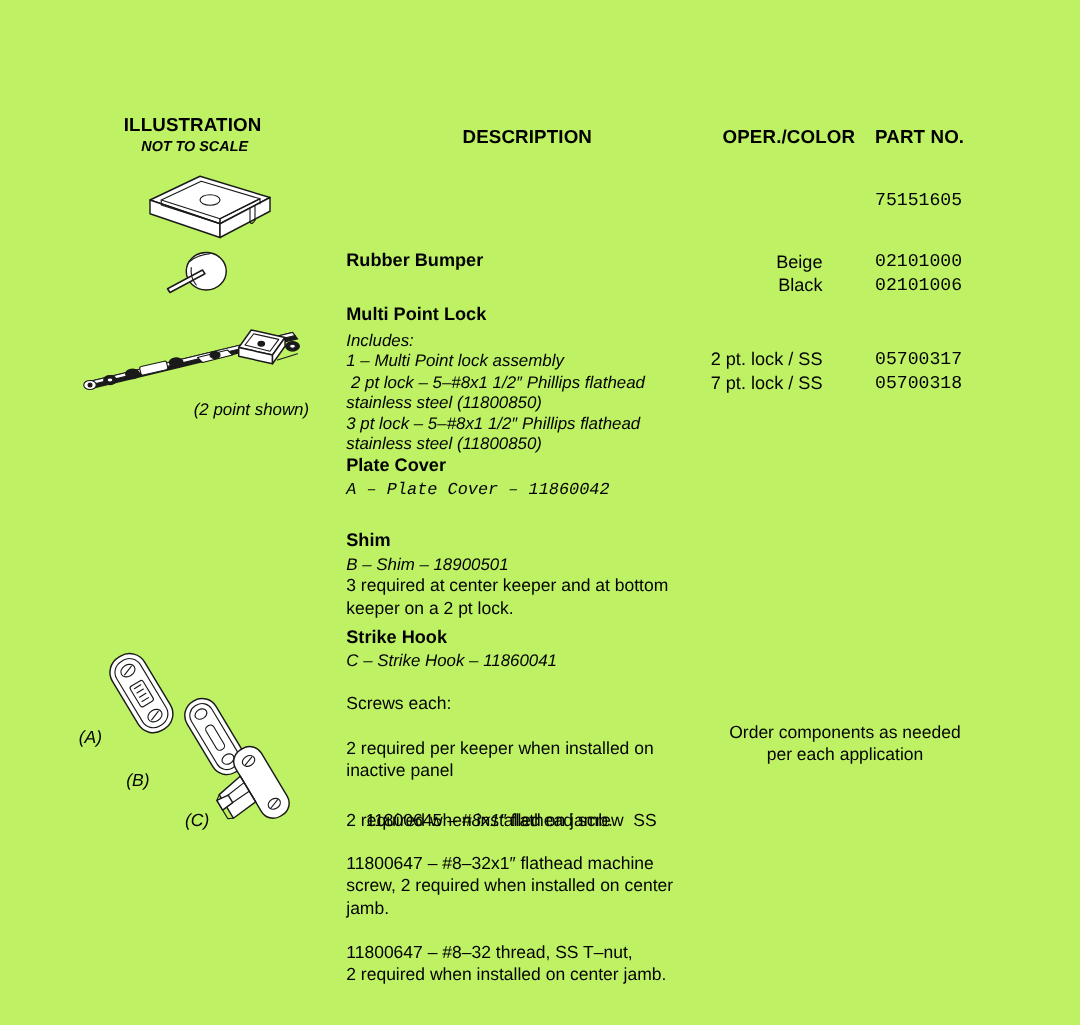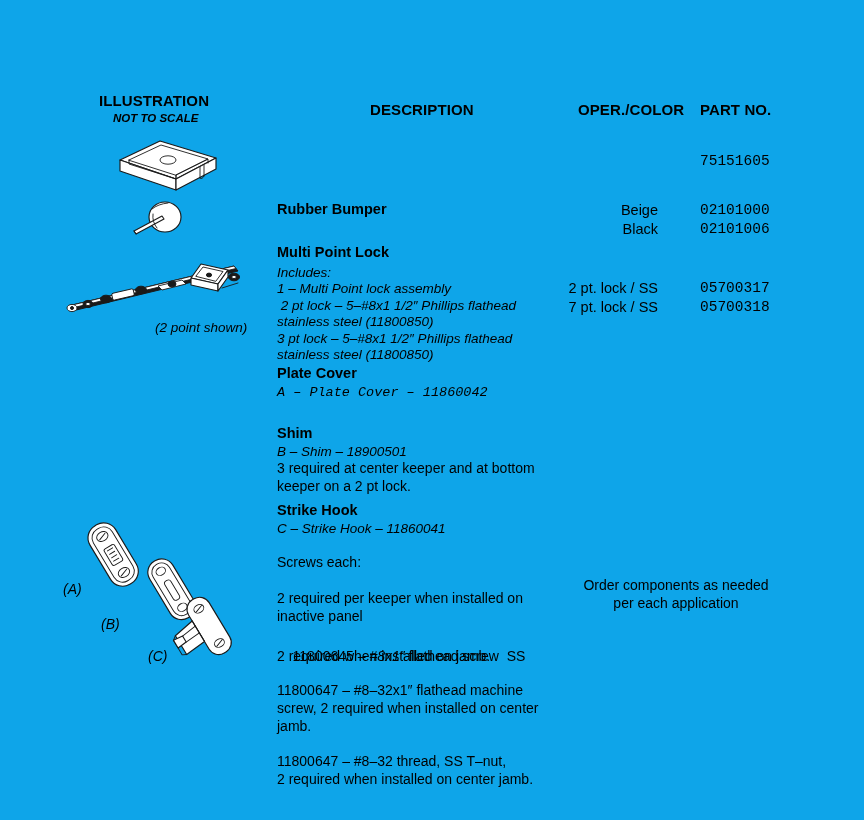--- a/index.html
+++ b/index.html
@@ -8,21 +8,21 @@
     background: #ffffff;
   }
   body {
     font-family: "Liberation Sans", sans-serif;
     color: #000000;
   }
   #page {
     position: relative;
     width: 864px;
     height: 820px;
-    background: #0ea5e9;
+    background: #bef264;
     overflow: hidden;
   }
   .abs { position: absolute; }
 
   
   .col-head {
     font-weight: bold;
     font-size: 15px;
     letter-spacing: 0.1px;
     white-space: nowrap;

